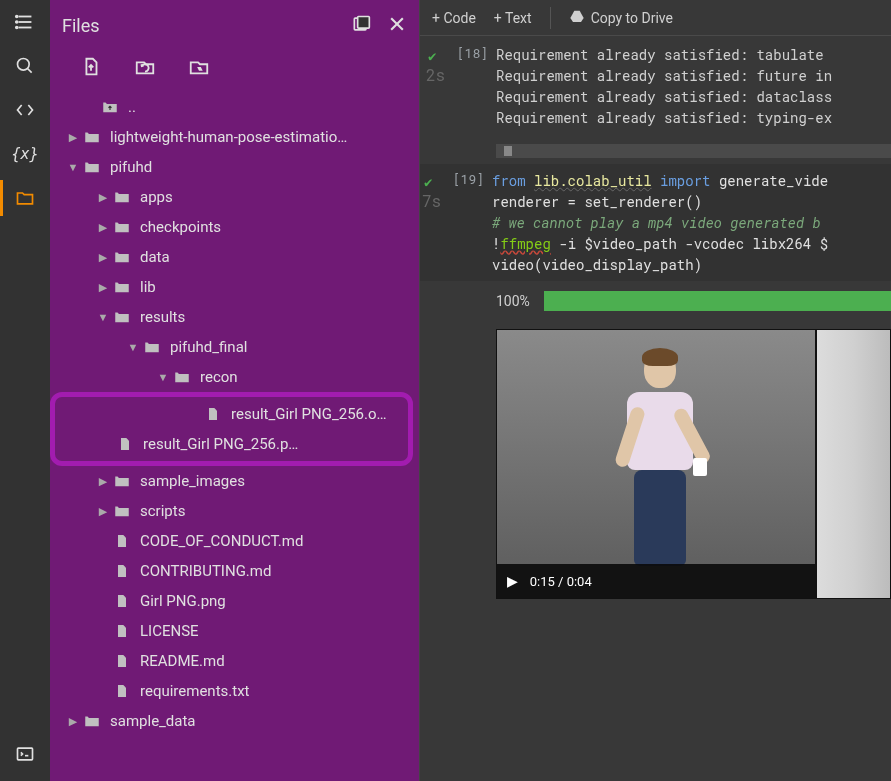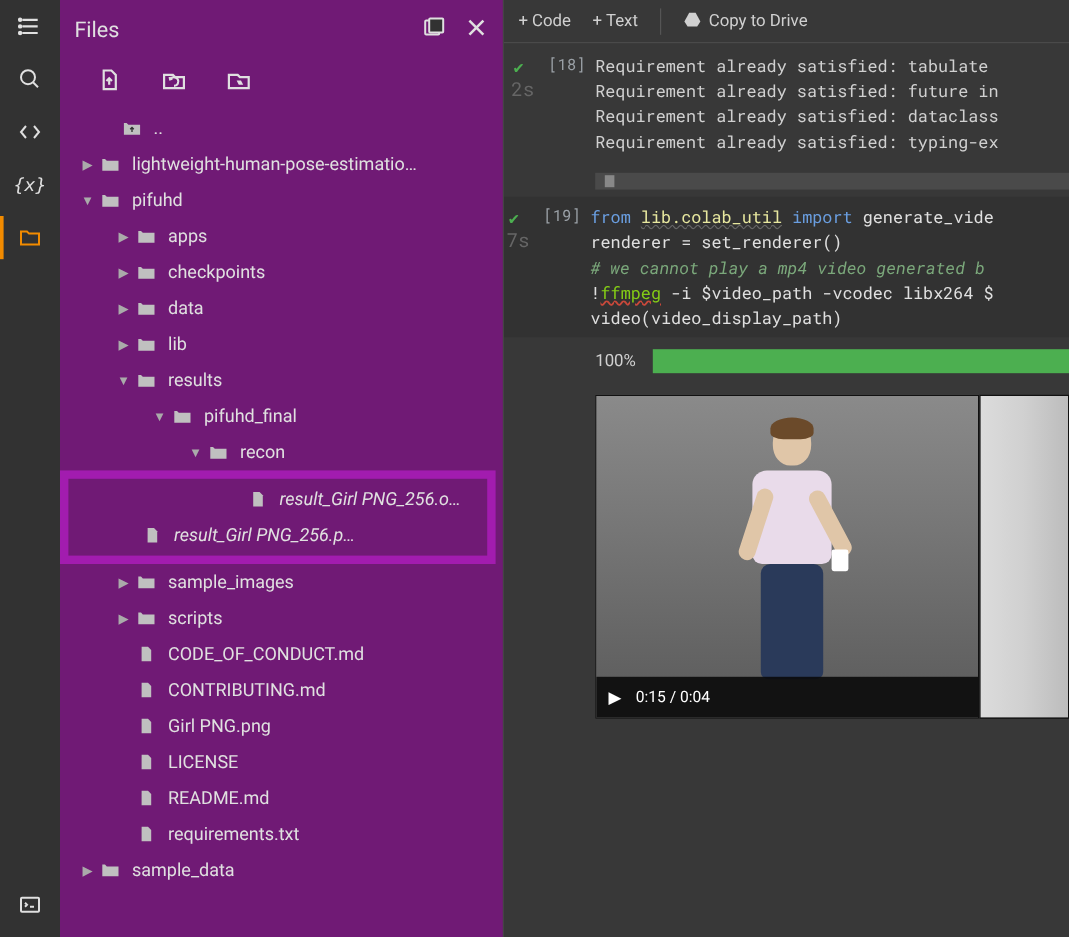--- a/index.html
+++ b/index.html
@@ -96,25 +96,24 @@
     width: 20px;
     height: 20px;
     margin-right: 8px;
     flex-shrink: 0;
     display: flex;
     align-items: center;
     justify-content: center;
   }
   .label { font-size: 15px; color: #e0e0e0; overflow: hidden; text-overflow: ellipsis; }
   .highlight-box {
-    border: 7px solid #a21caf;
-    border-radius: 0;
+    border: 5px solid #a21caf;
+    border-radius: 12px;
     margin: 0 6px 0 0;
     padding: 2px 0;
-    font-style: italic;
   }
   .highlight-box .tree-row { height: 30px; }
   
   .notebook {
     flex: 1;
     background: #383838;
     display: flex;
     flex-direction: column;
     overflow: hidden;
   }

